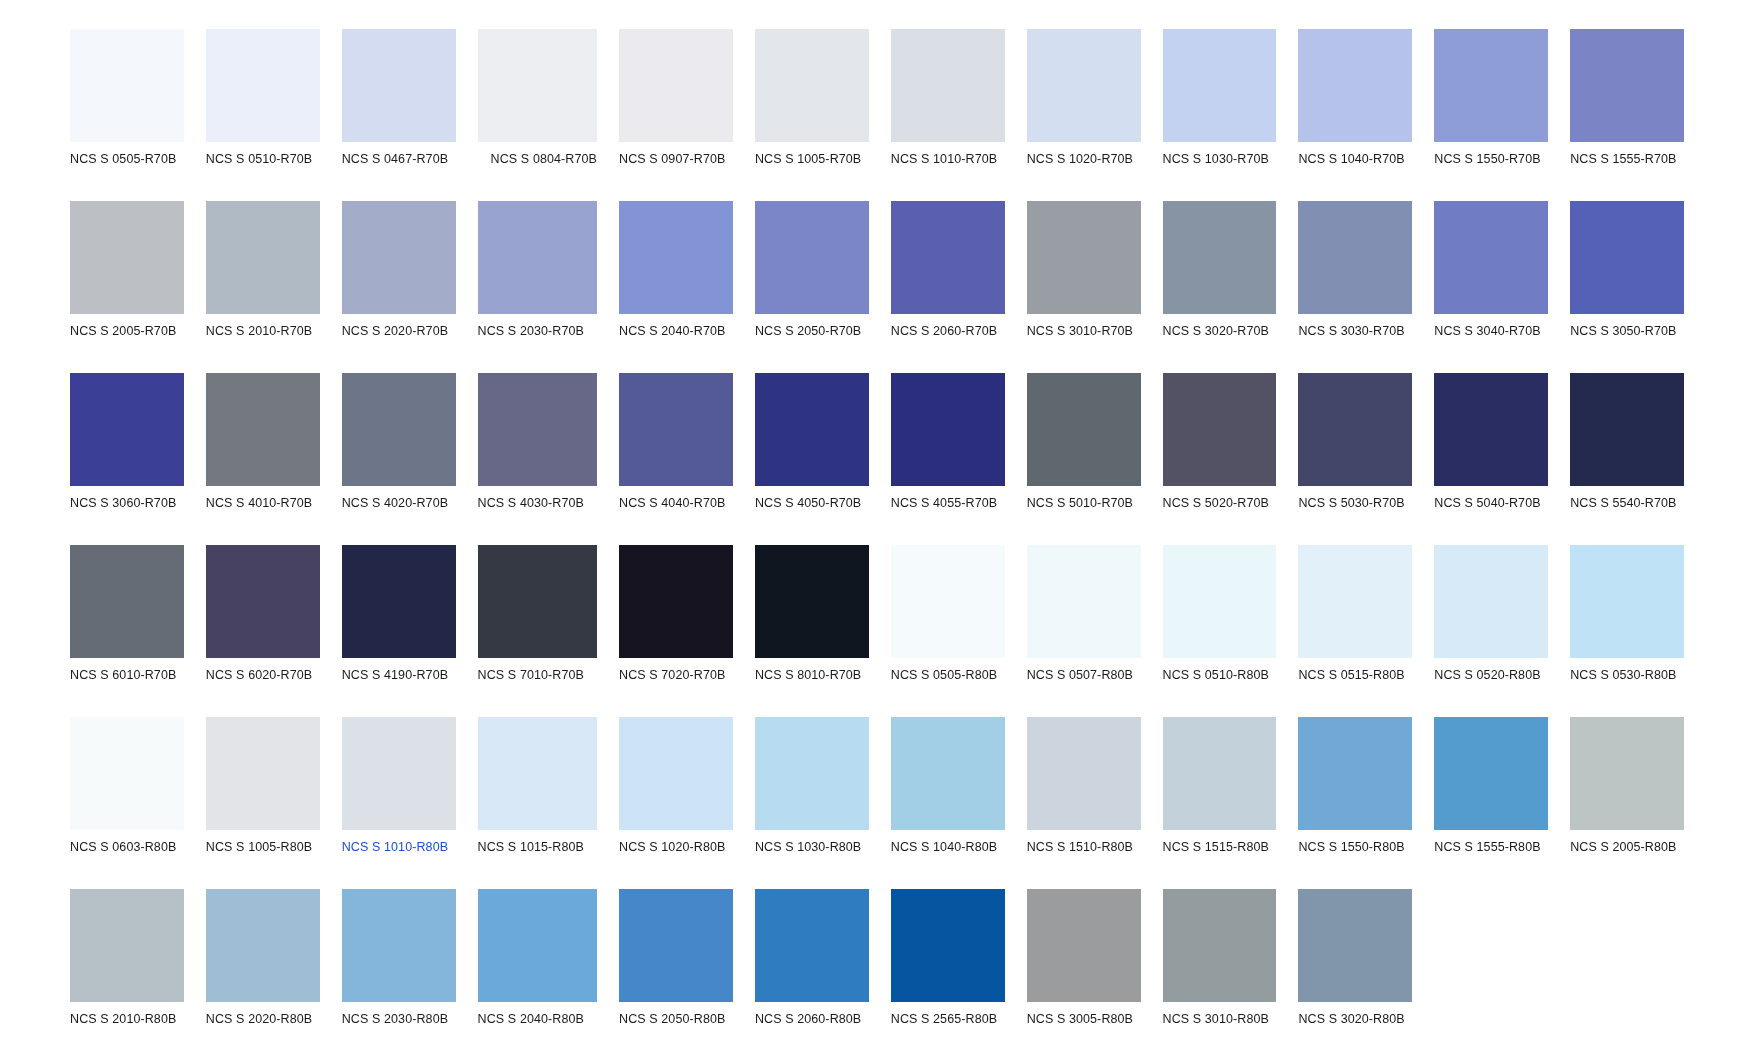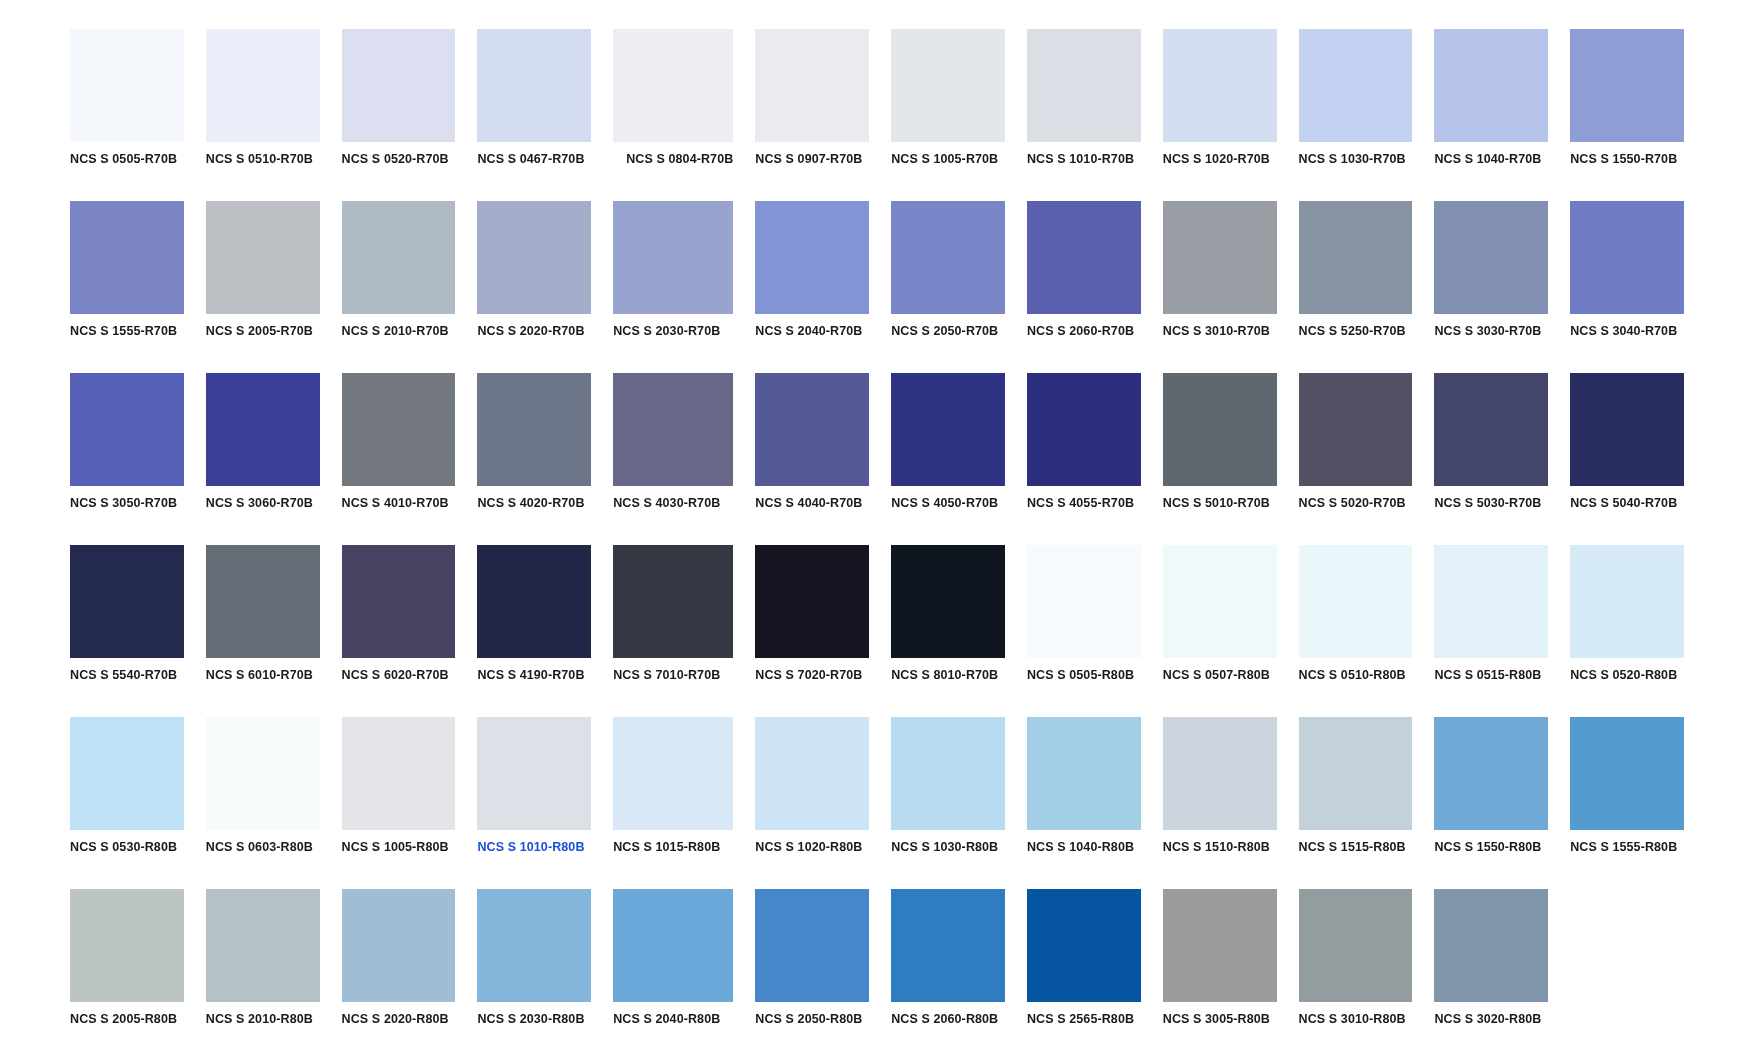--- a/index.html
+++ b/index.html
@@ -18,21 +18,20 @@
     box-sizing: border-box;
     width: 1754px;
     height: 764px;
     padding: 29px 70px 12px 70px;
     display: grid;
     grid-template-columns: repeat(12, 1fr);
     grid-auto-rows: 172px;
     column-gap: 22px;
     row-gap: 0px;
     align-content: start;
-    font-weight: bold;
   }
   .swatch-cell {
     display: flex;
     flex-direction: column;
     align-items: flex-start;
   }
   .swatch-chip {
     width: 100%;
     height: 113px;
     display: block;
@@ -53,24 +52,20 @@
 <div id="palette-grid">
     <div class="swatch-cell">
       <div class="swatch-chip" style="background-color: rgb(244, 248, 252);"></div>
       <div class="swatch-label" style="color: rgb(26, 26, 26);">NCS S 0505-R70B</div>
     </div>
     <div class="swatch-cell">
       <div class="swatch-chip" style="background-color: rgb(234, 239, 249);"></div>
       <div class="swatch-label" style="color: rgb(26, 26, 26);">NCS S 0510-R70B</div>
     </div>
     <div class="swatch-cell">
-      <div class="swatch-chip" style="background-color: rgb(220, 223, 240);"></div>
-      <div class="swatch-label" style="color: rgb(26, 26, 26);">NCS S 0520-R70B</div>
-    </div>
-    <div class="swatch-cell">
       <div class="swatch-chip" style="background-color: rgb(212, 220, 241);"></div>
       <div class="swatch-label" style="color: rgb(26, 26, 26);">NCS S 0467-R70B</div>
     </div>
     <div class="swatch-cell">
       <div class="swatch-chip" style="background-color: rgb(236, 238, 241);"></div>
       <div class="swatch-label" style="color: rgb(26, 26, 26); margin-left: 13px;">NCS S 0804-R70B</div>
     </div>
     <div class="swatch-cell">
       <div class="swatch-chip" style="background-color: rgb(234, 234, 239);"></div>
       <div class="swatch-label" style="color: rgb(26, 26, 26);">NCS S 0907-R70B</div>
@@ -130,21 +125,21 @@
     <div class="swatch-cell">
       <div class="swatch-chip" style="background-color: rgb(90, 95, 174);"></div>
       <div class="swatch-label" style="color: rgb(26, 26, 26);">NCS S 2060-R70B</div>
     </div>
     <div class="swatch-cell">
       <div class="swatch-chip" style="background-color: rgb(153, 158, 164);"></div>
       <div class="swatch-label" style="color: rgb(26, 26, 26);">NCS S 3010-R70B</div>
     </div>
     <div class="swatch-cell">
       <div class="swatch-chip" style="background-color: rgb(134, 148, 164);"></div>
-      <div class="swatch-label" style="color: rgb(26, 26, 26);">NCS S 5250-R70B</div>
+      <div class="swatch-label" style="color: rgb(26, 26, 26);">NCS S 3020-R70B</div>
     </div>
     <div class="swatch-cell">
       <div class="swatch-chip" style="background-color: rgb(129, 144, 178);"></div>
       <div class="swatch-label" style="color: rgb(26, 26, 26);">NCS S 3030-R70B</div>
     </div>
     <div class="swatch-cell">
       <div class="swatch-chip" style="background-color: rgb(112, 124, 196);"></div>
       <div class="swatch-label" style="color: rgb(26, 26, 26);">NCS S 3040-R70B</div>
     </div>
     <div class="swatch-cell">

